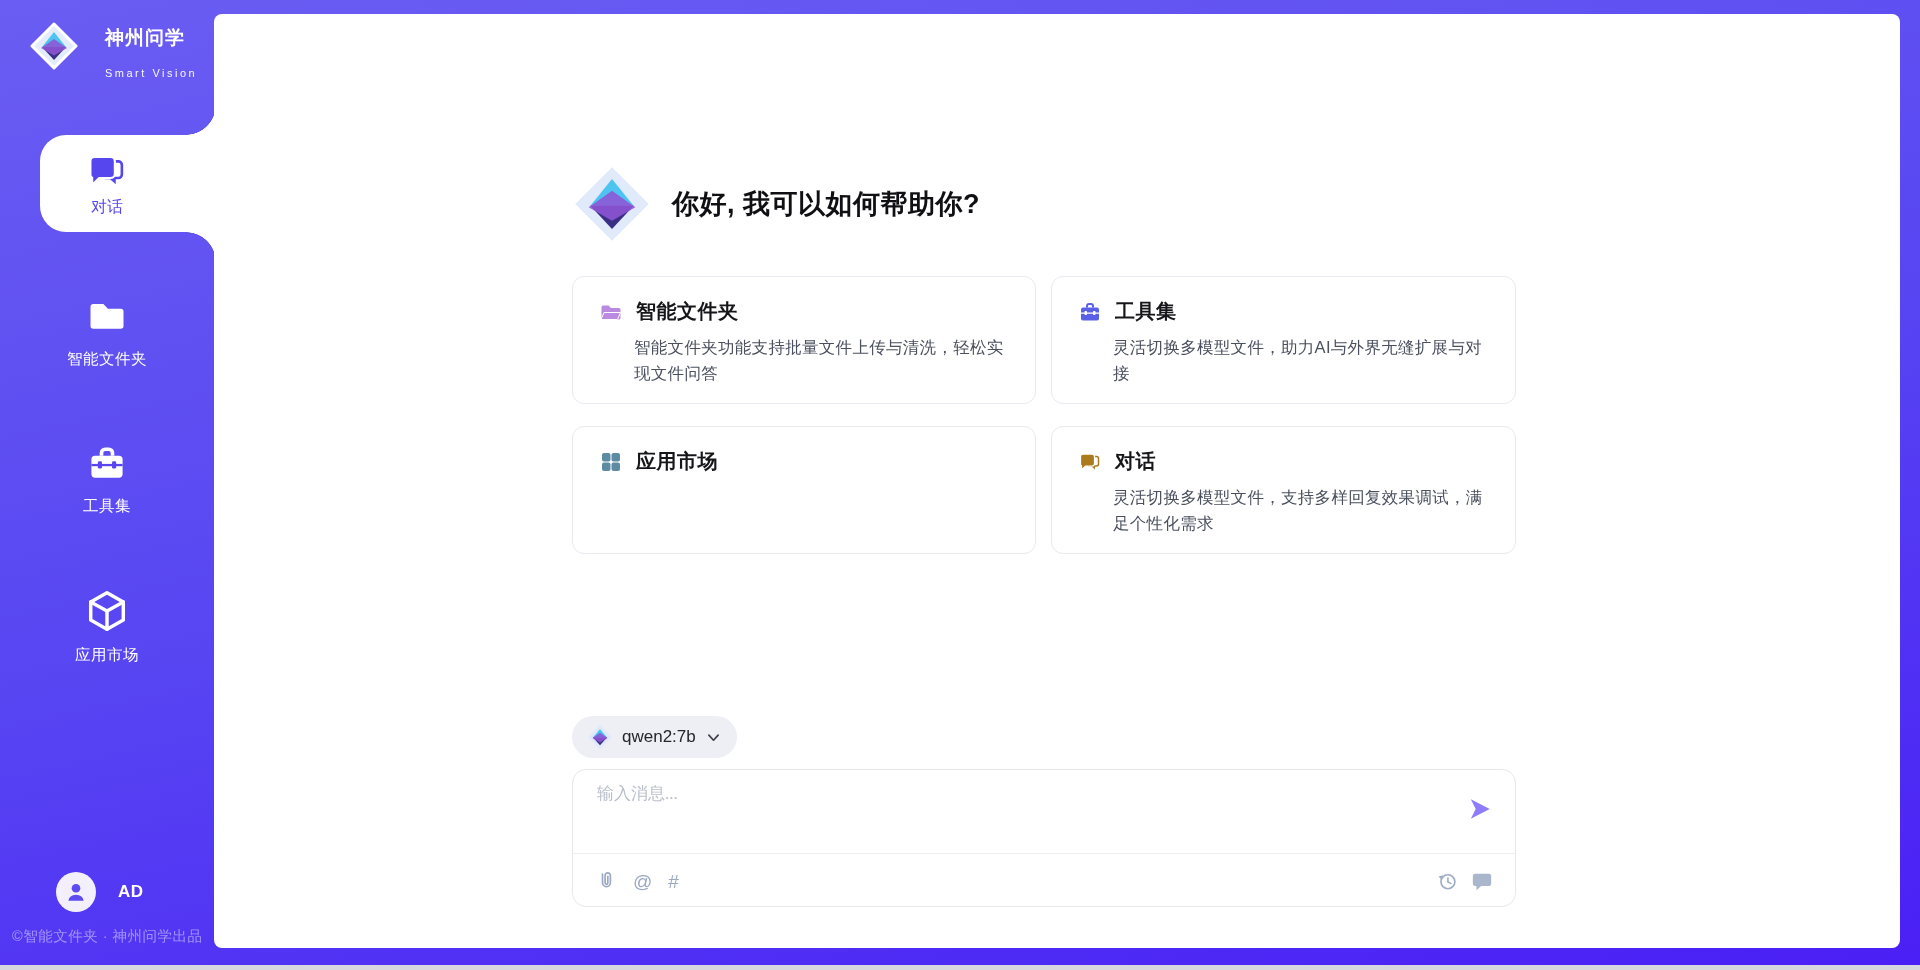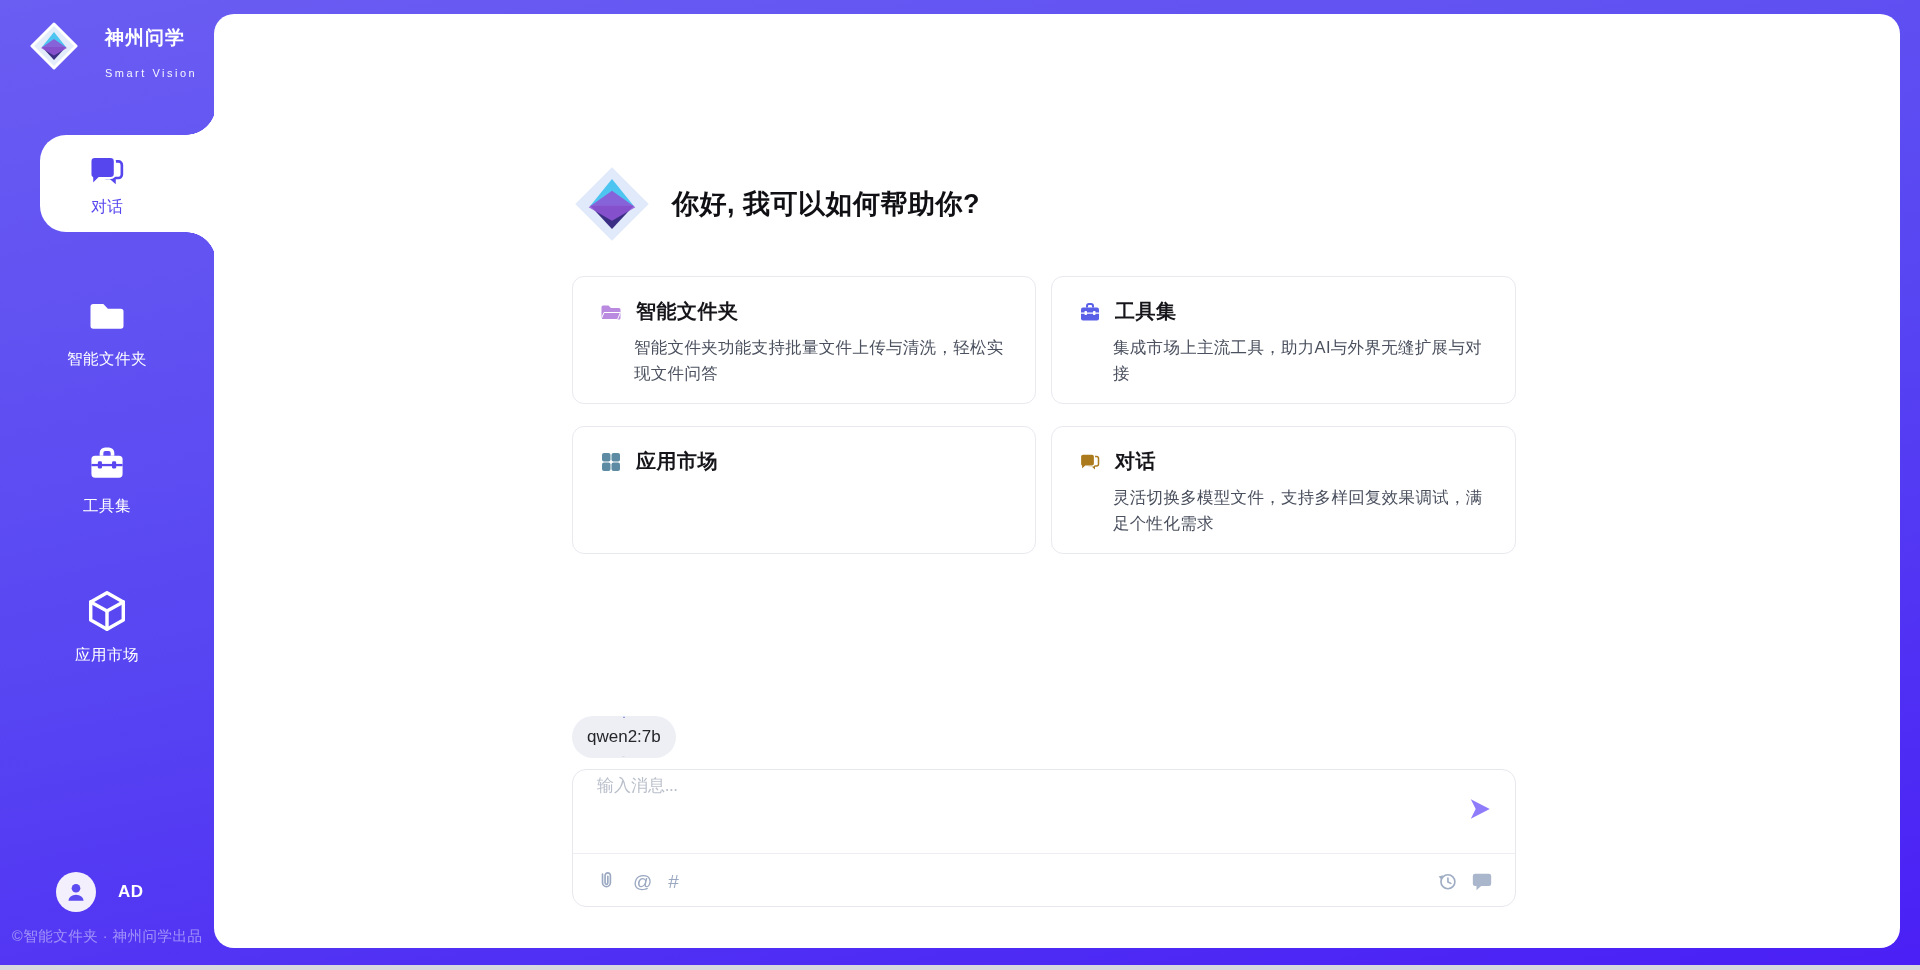--- a/index.html
+++ b/index.html
@@ -4,21 +4,21 @@
 <style>
   * { margin:0; padding:0; box-sizing:border-box; }
   html,body { width:1920px; height:970px; overflow:hidden; }
   body { font-family:"Liberation Sans", sans-serif; }
 
   .page { position:relative; width:1920px; height:970px;
     background:linear-gradient(168deg,#6a5df2 0%,#5847f2 48%,#4a1ff6 100%); }
 
   
   .panel { position:absolute; left:214px; top:14px; right:20px; bottom:22px;
-    background:#ffffff; border-radius:20px; }
+    background:#ffffff; border-radius:8px; }
 
   .bottom-strip { position:absolute; left:0; right:0; bottom:0; height:5px; background:#d7d8df; }
 
   
   .sidebar { position:absolute; left:0; top:0; width:214px; height:970px; }
 
   .logo { position:absolute; left:30px; top:22px; display:flex; gap:27px; align-items:flex-start; }
   .logo-text { margin-top:3px; }
   .logo-cn { color:#fff; font-size:19px; font-weight:700; letter-spacing:1px; }
   .logo-en { color:rgba(255,255,255,.95); font-size:11px; letter-spacing:2.5px; margin-top:16px; }
@@ -49,26 +49,26 @@
   .cards { position:absolute; left:358px; top:262px; width:946px;
     display:grid; grid-template-columns:464px 465px; column-gap:15px; row-gap:22px; }
   .card { height:128px; background:#fff; border:1px solid #e9e9f0; border-radius:12px;
     padding:21px 26px 0 26px; cursor:pointer; }
   .card-head { display:flex; align-items:center; gap:13px; }
   .card-title { font-size:20px; font-weight:700; color:#15151a; letter-spacing:.5px; }
   .card-desc { margin:9px 0 0 35px; font-size:16.5px; color:#4a505e; line-height:1.58; letter-spacing:.3px; }
 
   .model-pill { position:absolute; left:358px; top:702px; height:42px;
     display:inline-flex; align-items:center; gap:9px; padding:0 15px;
-    background:#edeff5; border-radius:22px; cursor:pointer;flex-direction:column; }
+    background:#edeff5; border-radius:22px; cursor:pointer; }
   .model-name { font-size:17px; color:#25252c; }
 
   .composer { position:absolute; left:358px; top:755px; width:944px; height:138px;
     background:#fff; border:1.5px solid #e7e8ee; border-radius:14px; }
-  .composer textarea { position:absolute; left:24px; top:4px; width:860px; height:62px;
+  .composer textarea { position:absolute; left:24px; top:12px; width:860px; height:62px;
     border:none; outline:none; resize:none; font-family:Liberation Serif, serif;
     font-size:17px; color:#333; background:transparent; }
   .composer textarea::placeholder { color:#b9bfca; }
   .send-btn { position:absolute; right:22px; top:26px; width:26px; height:26px; cursor:pointer; }
   .composer-divider { position:absolute; left:0; right:0; top:83px; height:1px; background:#edeef3; }
   .composer-toolbar { position:absolute; left:22px; right:22px; top:92px; height:38px;
     display:flex; align-items:center; gap:16px; }
   .tool-icon { width:22px; height:22px; display:flex; align-items:center; justify-content:center; cursor:pointer; }
   .glyph-icon { font-size:19px; color:#9aa8c2; line-height:1; cursor:pointer; }
   .toolbar-right { margin-left:auto; display:flex; align-items:center; gap:13px; }
@@ -107,21 +107,21 @@
         <div class="card-head">
           <svg width="24" height="24" viewBox="0 0 48 48">
             <rect x="6" y="15" width="36" height="26" rx="4" fill="#5a5fe8"></rect>
             <path d="M18 15 v-3 a4 4 0 0 1 4 -4 h4 a4 4 0 0 1 4 4 v3" fill="none" stroke="#5a5fe8" stroke-width="4"></path>
             <rect x="6" y="25" width="36" height="2.5" fill="#ffffff"></rect>
             <rect x="13" y="22" width="5" height="8" rx="1.5" fill="#ffffff"></rect>
             <rect x="30" y="22" width="5" height="8" rx="1.5" fill="#ffffff"></rect>
           </svg>
           <span class="card-title">工具集</span>
         </div>
-        <div class="card-desc">集成市场上主流工具，助力AI与外界无缝扩展与对接</div>
+        <div class="card-desc">灵活切换多模型文件，助力AI与外界无缝扩展与对接</div>
       </div>
 
       <div class="card">
         <div class="card-head">
           <svg width="24" height="24" viewBox="0 0 24 24">
             <g fill="#5d8ba3">
               <rect x="3" y="3" width="8.5" height="8.5" rx="2"></rect>
               <rect x="12.5" y="3" width="8.5" height="8.5" rx="2"></rect>
               <rect x="3" y="12.5" width="8.5" height="8.5" rx="2"></rect>
               <rect x="12.5" y="12.5" width="8.5" height="8.5" rx="2"></rect>

